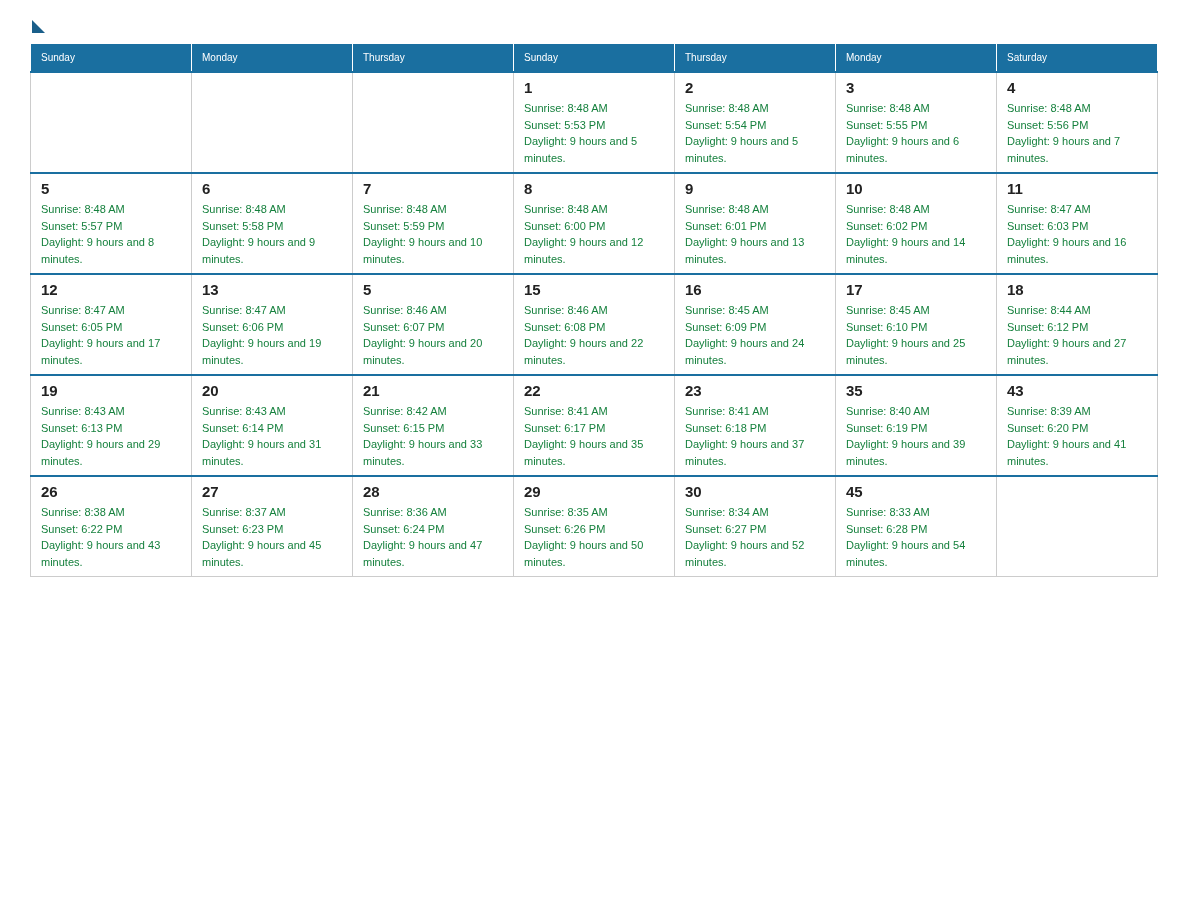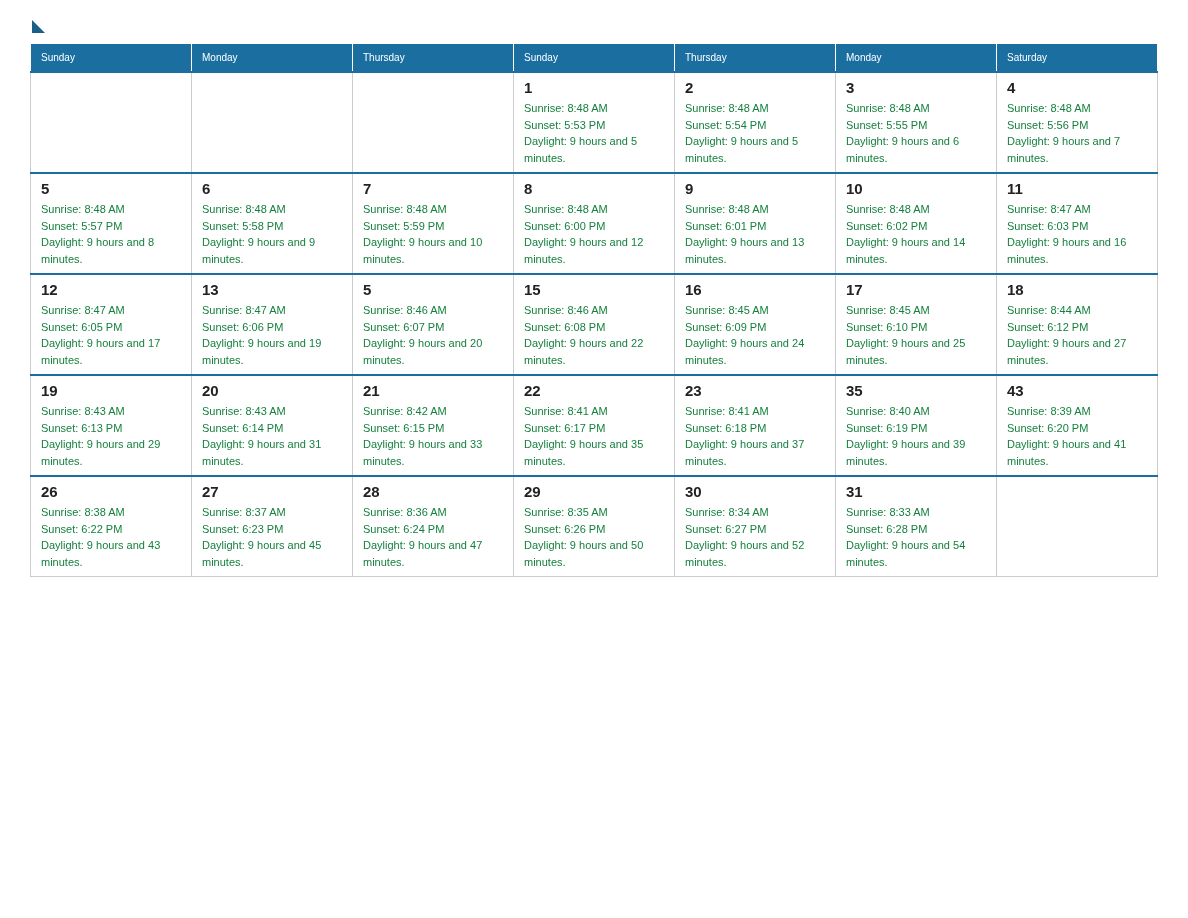--- a/index.html
+++ b/index.html
@@ -263,19 +263,19 @@
         </td>
         <td>
           <span class="day-number">29</span>
           <div class="day-info">Sunrise: 8:35 AM<br>Sunset: 6:26 PM<br>Daylight: 9 hours and 50 minutes.</div>
         </td>
         <td>
           <span class="day-number">30</span>
           <div class="day-info">Sunrise: 8:34 AM<br>Sunset: 6:27 PM<br>Daylight: 9 hours and 52 minutes.</div>
         </td>
         <td>
-          <span class="day-number">31</span>
+          <span class="day-number">45</span>
           <div class="day-info">Sunrise: 8:33 AM<br>Sunset: 6:28 PM<br>Daylight: 9 hours and 54 minutes.</div>
         </td>
         <td class="empty"></td>
       </tr>
     </tbody>
 </table>
 
 </body></html>

